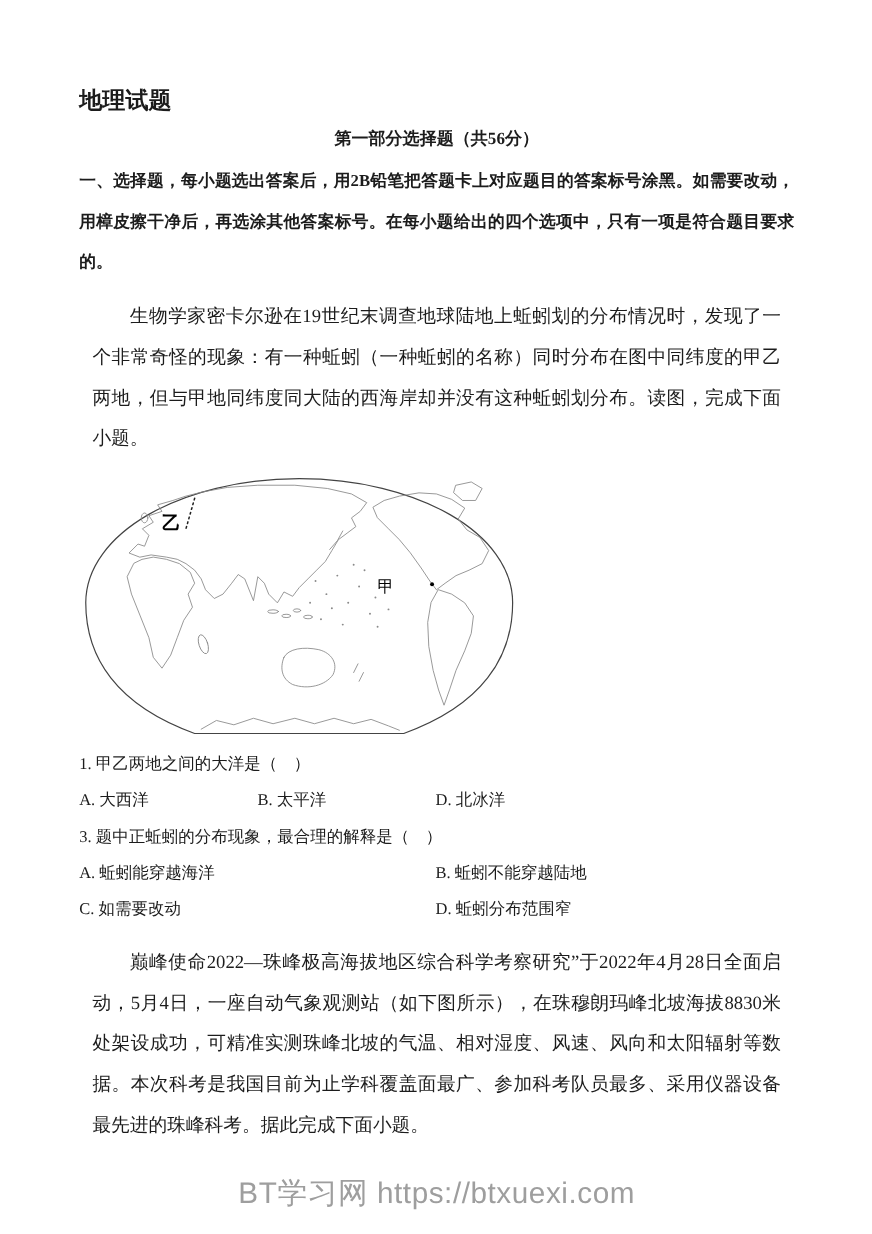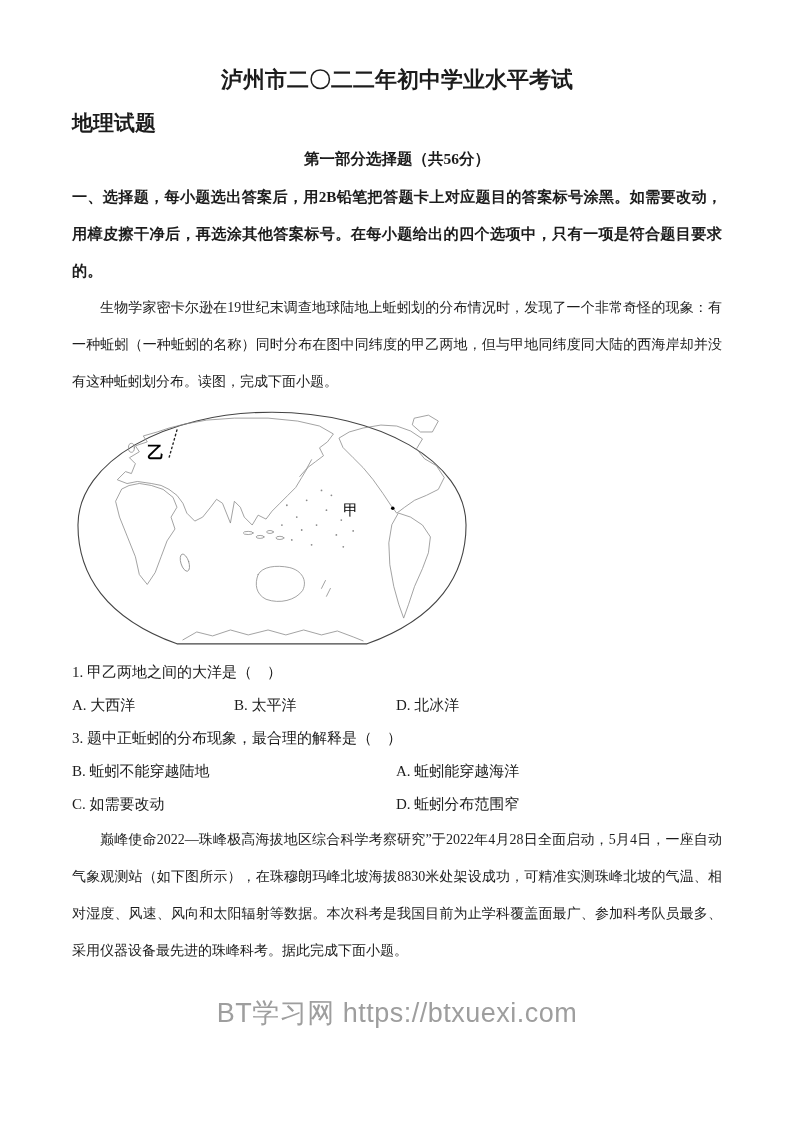--- a/index.html
+++ b/index.html
@@ -19,42 +19,41 @@
   .subtitle{
     text-align:left;font-weight:bold;font-size:21px;line-height:30px;margin:12px 0 0 0;
   }
   .section-heading{
     text-align:center;font-weight:bold;font-size:15.5px;line-height:22px;margin:10px 0 0 0;
   }
   p.instructions{
     font-weight:bold;font-size:15.2px;line-height:37px;text-align:justify;margin:8px 0 0 0;
   }
   p.passage{
-    font-size:14px;line-height:37px;text-align:justify;text-indent:2em;margin:0;
+    font-size:17px;line-height:37px;text-align:justify;text-indent:2em;margin:12px;
   }
   .map-wrap{margin:6px 0 4px 2px;width:396px;height:246px;}
   .map-wrap svg{display:block;}
   .qblock{font-size:15px;}
   .stem{line-height:33px;margin:0;}
   .opts{display:grid;line-height:33px;}
   .opts4{grid-template-columns:162px 162px 163px auto;}
   .opts2{grid-template-columns:324px auto;}
   .footer{
     margin-top:26px;text-align:center;
     font-family:"Liberation Sans","DejaVu Sans",sans-serif;
     font-size:27px;color:#9e9e9e;letter-spacing:.5px;
   }
 </style>
 </head>
 <body>
 
 <div class="page">
   <div class="content">
 
-    <h1 class="title">泸州市二〇二二年初中学业水平考试</h1>
     <h2 class="subtitle">地理试题</h2>
     <h3 class="section-heading">第一部分选择题（共56分）</h3>
 
     <p class="instructions">一、选择题，每小题选出答案后，用2B铅笔把答题卡上对应题目的答案标号涂黑。如需要改动，用樟皮擦干净后，再选涂其他答案标号。在每小题给出的四个选项中，只有一项是符合题目要求的。</p>
 
     <p class="passage">生物学家密卡尔逊在19世纪末调查地球陆地上蚯蚓划的分布情况时，发现了一个非常奇怪的现象：有一种蚯蚓（一种蚯蚓的名称）同时分布在图中同纬度的甲乙两地，但与甲地同纬度同大陆的西海岸却并没有这种蚯蚓划分布。读图，完成下面小题。</p>
 
     <div class="map-wrap">
       <svg width="396" height="246" viewBox="0 0 400 248">
 
@@ -120,22 +119,22 @@
         <span>A. 大西洋</span>
         <span>B. 太平洋</span>
         <span>D. 北冰洋</span>
       </div>
     </div>
 
 
     <div class="qblock">
       <p class="stem">3. 题中正蚯蚓的分布现象，最合理的解释是（　）</p>
       <div class="opts opts2">
+        <span>A. 蚯蚓能穿越海洋</span>
         <span>B. 蚯蚓不能穿越陆地</span>
-        <span>A. 蚯蚓能穿越海洋</span>
         <span>C. 如需要改动</span>
         <span>D. 蚯蚓分布范围窄</span>
       </div>
     </div>
 
     <p class="passage">巅峰使命2022—珠峰极高海拔地区综合科学考察研究”于2022年4月28日全面启动，5月4日，一座自动气象观测站（如下图所示），在珠穆朗玛峰北坡海拔8830米处架设成功，可精准实测珠峰北坡的气温、相对湿度、风速、风向和太阳辐射等数据。本次科考是我国目前为止学科覆盖面最广、参加科考队员最多、采用仪器设备最先进的珠峰科考。据此完成下面小题。</p>
 
     <div class="footer">BT学习网 https://btxuexi.com</div>
 
   </div>

